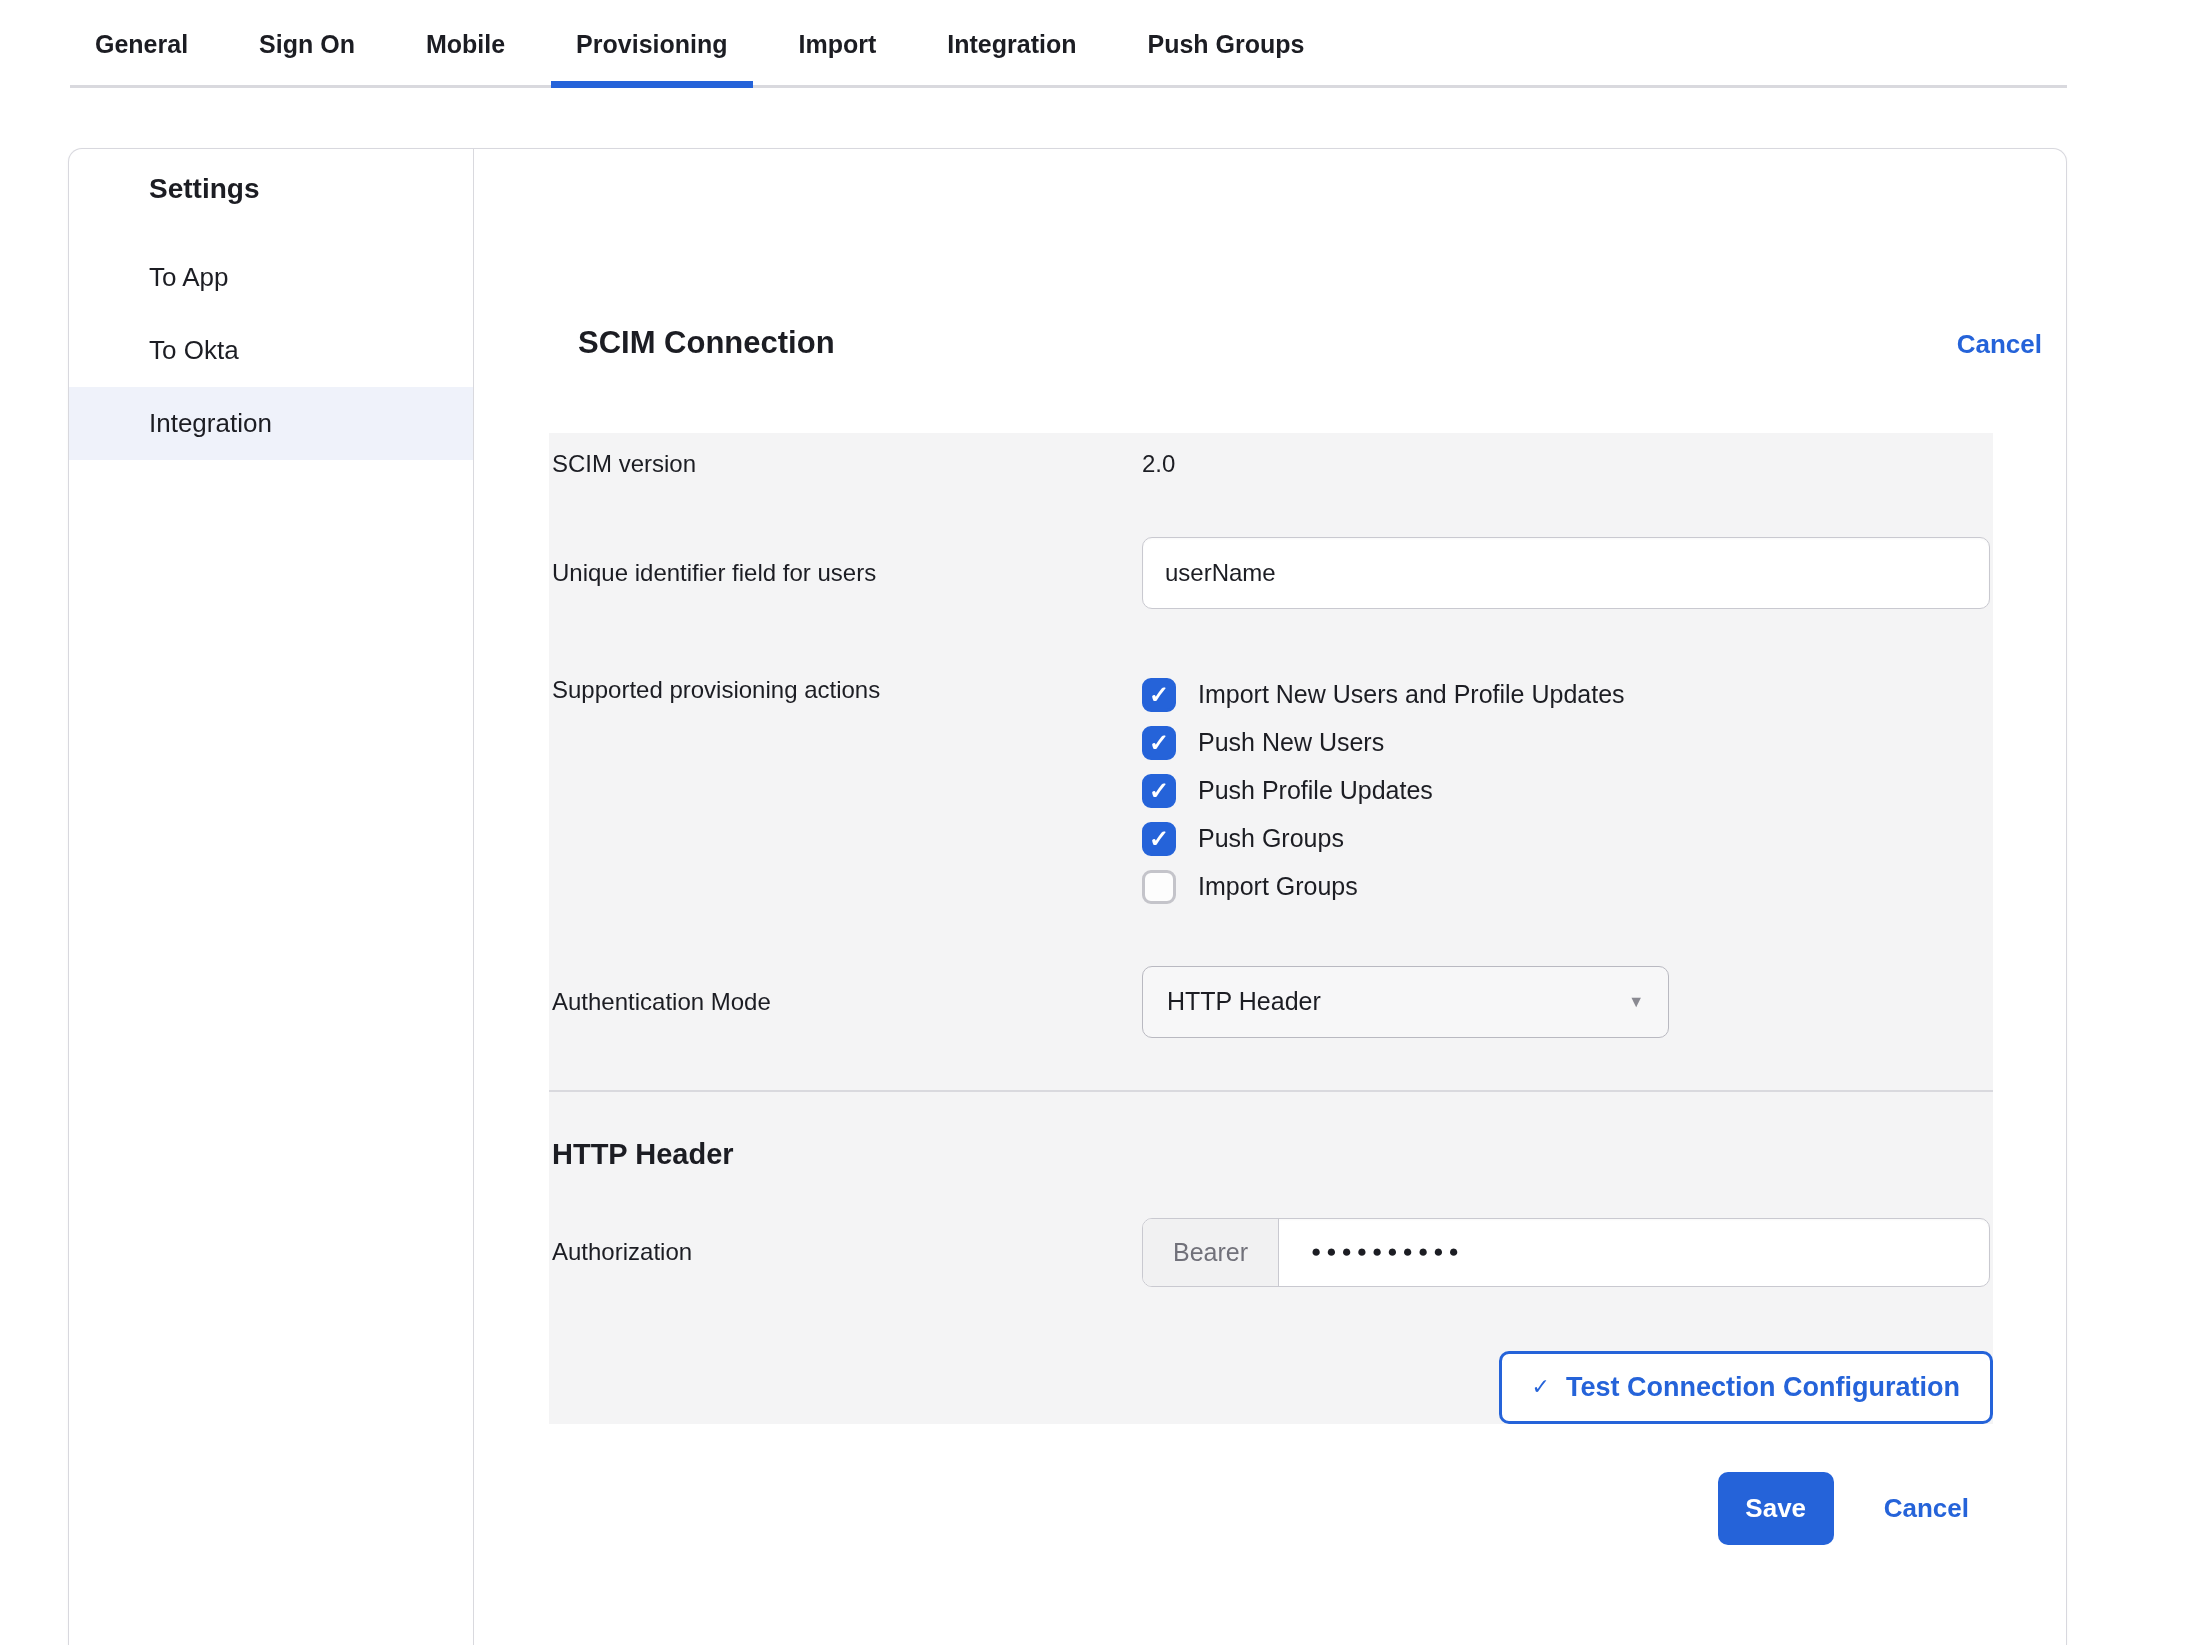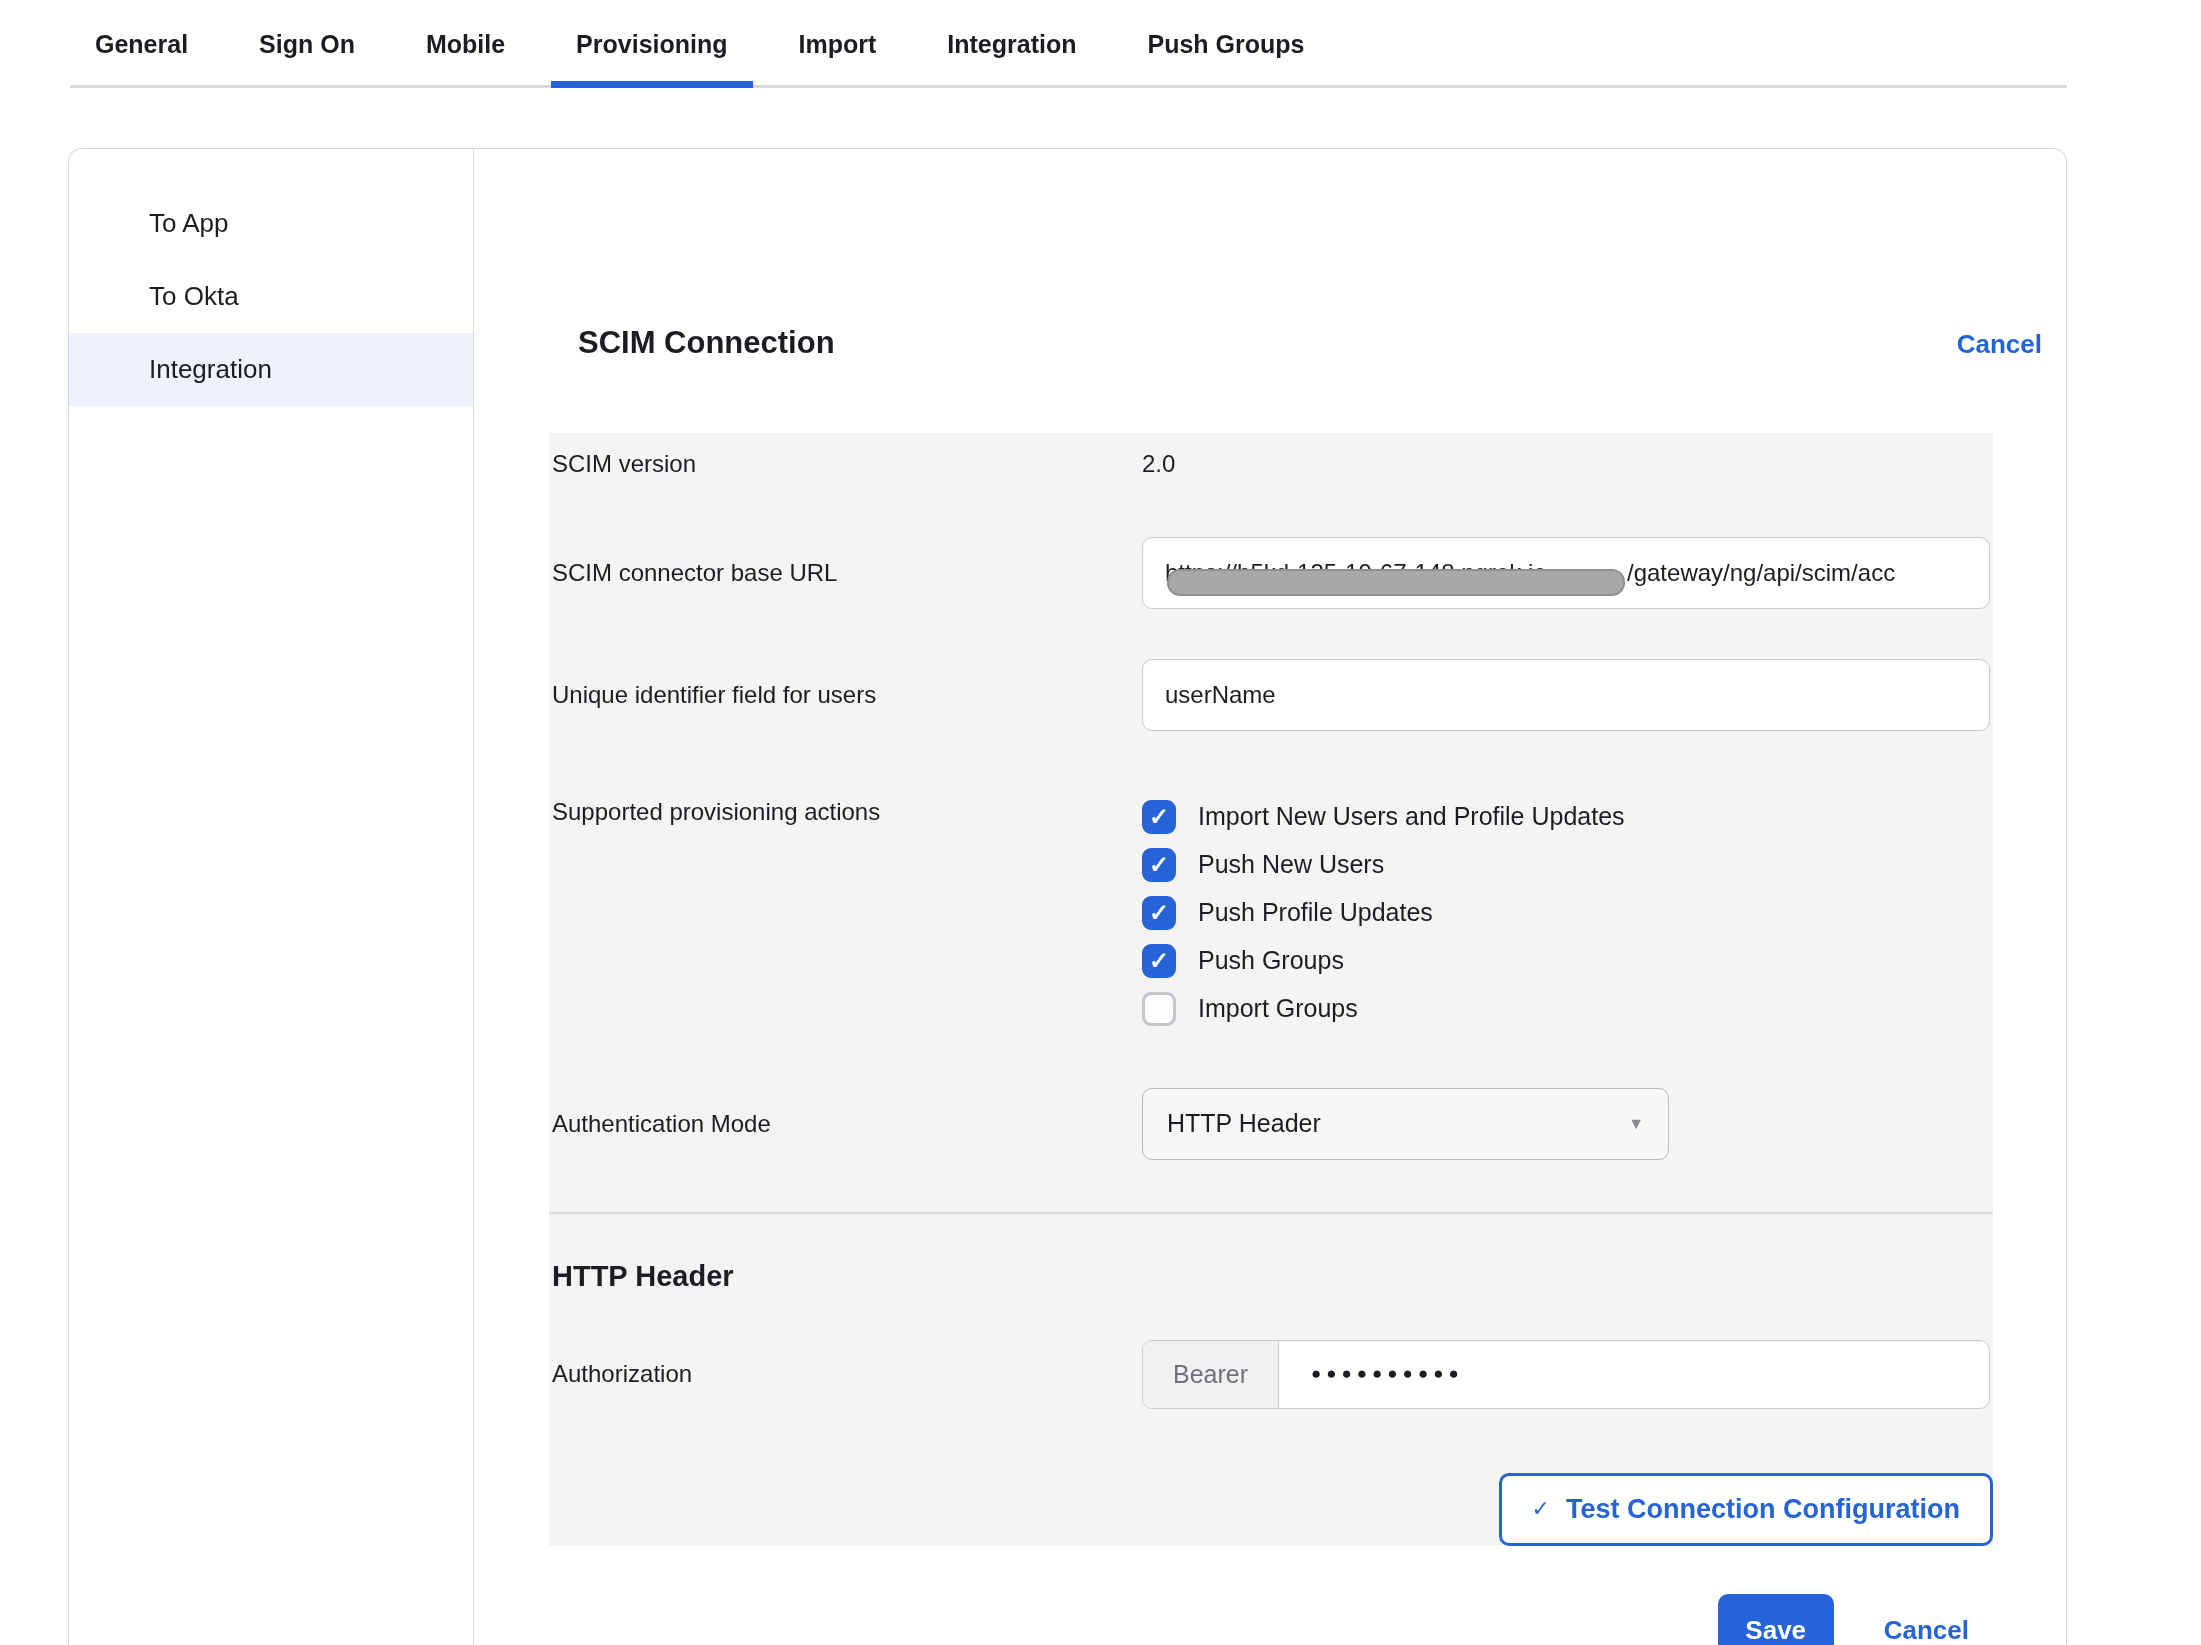--- a/index.html
+++ b/index.html
@@ -161,49 +161,40 @@
   <div class="tab">Mobile</div>
   <div class="tab active">Provisioning</div>
   <div class="tab">Import</div>
   <div class="tab">Integration</div>
   <div class="tab">Push Groups</div>
 </nav>
 
 <section class="card">
 
   <aside class="sidebar">
+    <div class="sidebar-heading">Settings</div>
     <div class="side-item first">To App</div>
     <div class="side-item">To Okta</div>
     <div class="side-item selected">Integration</div>
   </aside>
 
   <div class="main">
 
     <div class="header-row">
       <h1 class="page-title">SCIM Connection</h1>
       <a class="link">Cancel</a>
     </div>
 
     <div class="panel">
 
       <div class="row row-version">
         <div class="lbl">SCIM version</div>
         <div class="val">2.0</div>
       </div>
 
-      <div class="row row-url">
-        <div class="lbl">SCIM connector base URL</div>
-        <div class="val">
-          <div class="text-input">
-            <span class="masked-part">https://h5kd-135-19-67-148.ngrok.io</span>
-              <span>/gateway/ng/api/scim/acc</span>
-            <span class="redact-bar"></span>
-          </div>
-        </div>
-      </div>
 
       <div class="row row-uid">
         <div class="lbl">Unique identifier field for users</div>
         <div class="val">
           <div class="text-input">
             <span>userName</span>
           </div>
         </div>
       </div>
 

